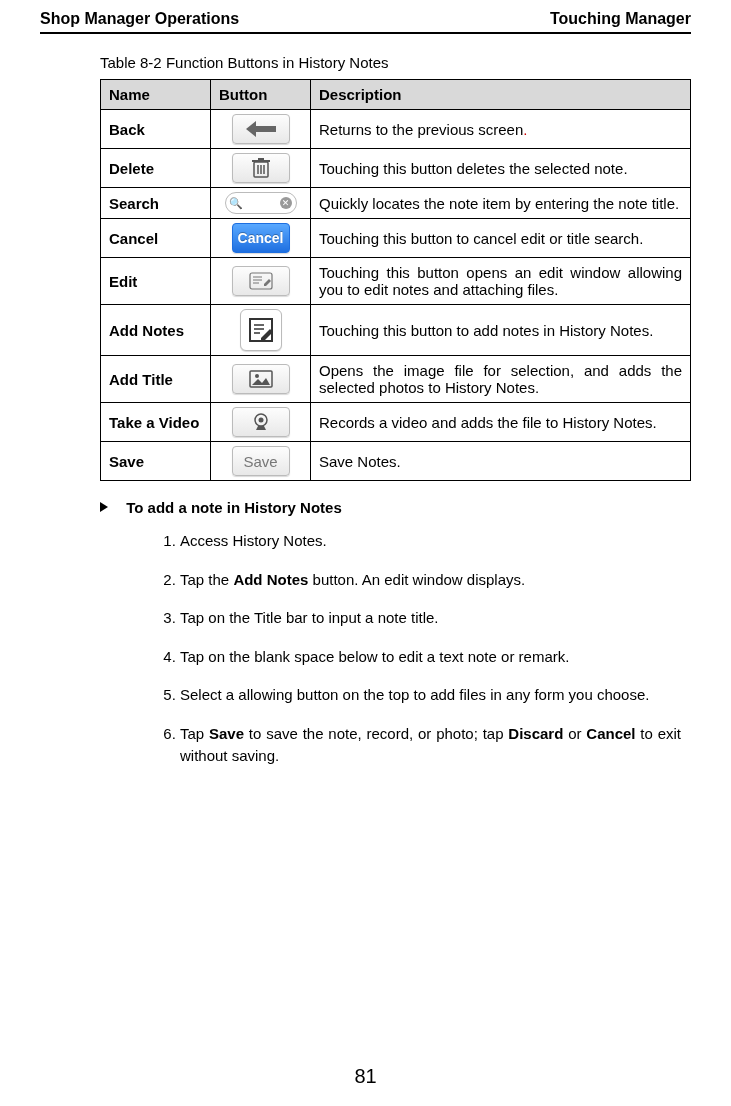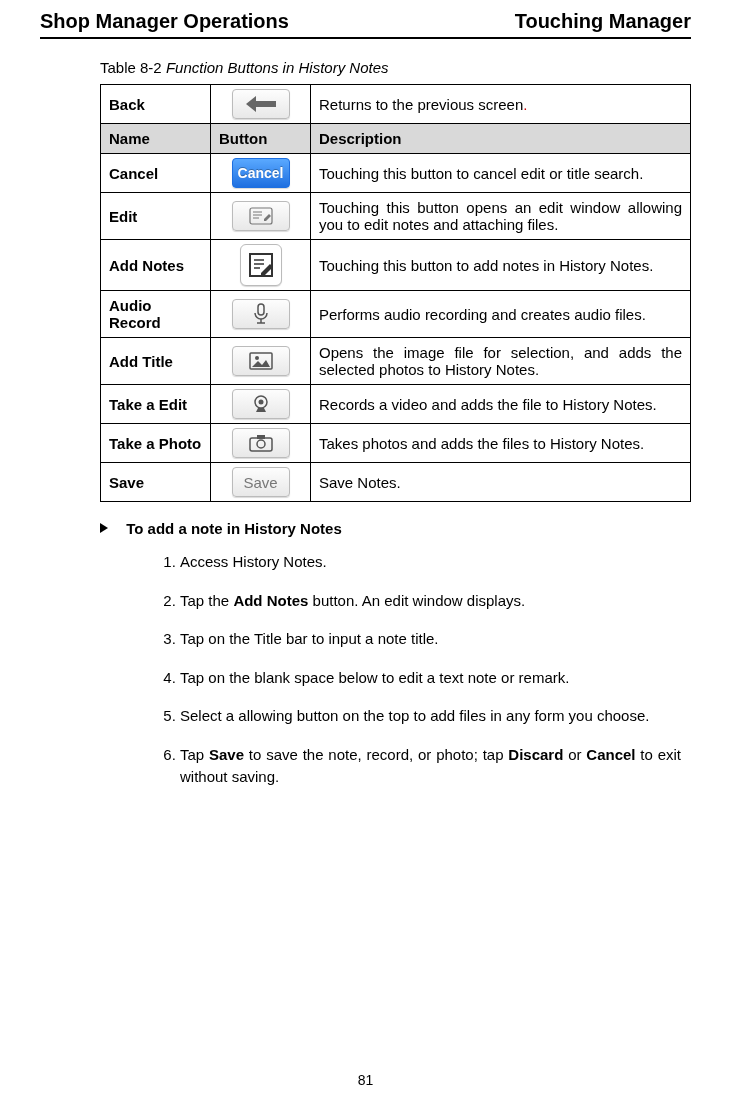--- a/index.html
+++ b/index.html
@@ -14,32 +14,32 @@
     position: relative;
     background: #fff;
   }
   .page {
     padding: 10px 40px 20px 40px;
   }
   .header-row {
     display: flex;
     justify-content: space-between;
     font-weight: bold;
-    font-size: 20px;
+    font-size: 16px;
     padding-bottom: 4px;
     border-bottom: 2px solid #000;
     margin-bottom: 20px;
   }
   .caption {
     margin-left: 60px;
     margin-bottom: 8px;
     font-size: 15px;
   }
   .caption .num { font-weight: normal; }
-  .caption .title { font-style: italic; }
+  .caption .title { }
   table.fn {
     border-collapse: collapse;
     width: calc(100% - 60px);
     margin-left: 60px;
     margin-bottom: 18px;
   }
   table.fn th, table.fn td {
     border: 1px solid #000;
     padding: 6px 8px;
     vertical-align: middle;
@@ -125,60 +125,86 @@
     line-height: 1.5;
     text-align: justify;
     padding-right: 10px;
   }
   .b { font-weight: bold; }
   .page-num {
     position: absolute;
     bottom: 18px;
     left: 0; right: 0;
     text-align: center;
-    font-size: 14px;
+    font-size: 20px;
   }
 </style>
 </head>
 <body>
 
 <div class="page">
   <div class="header-row">
     <span>Shop Manager Operations</span>
     <span>Touching Manager</span>
   </div>
 
   <div class="caption">
     <span class="num">Table 8-2</span>
     <span class="title">Function Buttons in History Notes</span>
   </div>
 
   <table class="fn">
     <tbody>
         <tr>
-      <td class="name">Back</td>
-      <td class="btn-cell">
-        <span class="iconbtn">
-          <svg width="30" height="16" viewBox="0 0 30 16">
-            <path d="M0 8 L10 0 L10 5 L30 5 L30 11 L10 11 L10 16 Z" fill="#666"></path>
-          </svg>
-        </span>
-      </td>
-      <td class="desc">
-        <span>Returns to the previous screen</span><span class="red-dot">.</span>
-      </td>
-    </tr>
-
-    <tr>
       <th>Name</th>
       <th>Button</th>
       <th>Description</th>
     </tr>
 
-
+    <tr>
+      <td class="name">Back</td>
+      <td class="btn-cell">
+        <span class="iconbtn">
+          <svg width="30" height="16" viewBox="0 0 30 16">
+            <path d="M0 8 L10 0 L10 5 L30 5 L30 11 L10 11 L10 16 Z" fill="#666"></path>
+          </svg>
+        </span>
+      </td>
+      <td class="desc">
+        <span>Returns to the previous screen</span><span class="red-dot">.</span>
+      </td>
+    </tr>
+
+    <tr>
+      <td class="name">Delete</td>
+      <td class="btn-cell">
+        <span class="iconbtn">
+          <svg width="18" height="20" viewBox="0 0 18 20">
+            <rect x="2" y="4" width="14" height="15" rx="1" fill="none" stroke="#555" stroke-width="1.5"></rect>
+            <line x1="6" y1="7" x2="6" y2="16" stroke="#555" stroke-width="1.5"></line>
+            <line x1="9" y1="7" x2="9" y2="16" stroke="#555" stroke-width="1.5"></line>
+            <line x1="12" y1="7" x2="12" y2="16" stroke="#555" stroke-width="1.5"></line>
+            <rect x="0" y="2" width="18" height="2" fill="#555"></rect>
+            <rect x="6" y="0" width="6" height="2" fill="#555"></rect>
+          </svg>
+        </span>
+      </td>
+      <td class="desc">Touching this button deletes the selected note.</td>
+    </tr>
+
+    <tr>
+      <td class="name">Search</td>
+      <td class="btn-cell">
+        <span class="searchbox">
+          <span class="mag">🔍</span>
+          <span class="x">✕</span>
+        </span>
+      </td>
+      <td class="desc">Quickly locates the note item by entering the note title.</td>
+    </tr>
 
     <tr>
       <td class="name">Cancel</td>
       <td class="btn-cell">
         <span class="iconbtn blue">Cancel</span>
       </td>
       <td class="desc">Touching this button to cancel edit or title search.</td>
     </tr>
 
     <tr>
@@ -206,76 +232,49 @@
             <line x1="7" y1="9" x2="17" y2="9" stroke="#333" stroke-width="1.5"></line>
             <line x1="7" y1="13" x2="17" y2="13" stroke="#333" stroke-width="1.5"></line>
             <line x1="7" y1="17" x2="13" y2="17" stroke="#333" stroke-width="1.5"></line>
             <path d="M14 22 L23 13 L26 16 L17 25 L14 25 Z" fill="#333"></path>
           </svg>
         </span>
       </td>
       <td class="desc">Touching this button to add notes in History Notes.</td>
     </tr>
 
-    <tr>
-      <td class="name">Audio Record</td>
-      <td class="btn-cell">
-        <span class="iconbtn">
-          <svg width="14" height="22" viewBox="0 0 14 22">
-            <rect x="4" y="1" width="6" height="11" rx="3" fill="none" stroke="#555" stroke-width="1.5"></rect>
-            <path d="M1 10 A6 6 0 0 0 13 10" fill="none" stroke="#555" stroke-width="1.5"></path>
-            <line x1="7" y1="16" x2="7" y2="20" stroke="#555" stroke-width="1.5"></line>
-            <line x1="3" y1="20" x2="11" y2="20" stroke="#555" stroke-width="1.5"></line>
-          </svg>
-        </span>
-      </td>
-      <td class="desc">Performs audio recording and creates audio files.</td>
-    </tr>
 
     <tr>
       <td class="name">Add Title</td>
       <td class="btn-cell">
         <span class="iconbtn">
           <svg width="24" height="18" viewBox="0 0 24 18">
             <rect x="1" y="1" width="22" height="16" rx="1" fill="none" stroke="#555" stroke-width="1.5"></rect>
             <circle cx="8" cy="6" r="2" fill="#555"></circle>
             <path d="M3 15 L9 9 L13 13 L17 8 L21 15 Z" fill="#555"></path>
           </svg>
         </span>
       </td>
       <td class="desc">Opens the image file for selection, and adds the selected photos to History Notes.</td>
     </tr>
 
     <tr>
-      <td class="name">Take a Edit</td>
+      <td class="name">Take a Video</td>
       <td class="btn-cell">
         <span class="iconbtn">
           <svg width="20" height="20" viewBox="0 0 20 20">
             <circle cx="10" cy="8" r="6" fill="none" stroke="#555" stroke-width="1.5"></circle>
             <circle cx="10" cy="8" r="2.5" fill="#555"></circle>
             <path d="M5 18 L15 18 L13 14 L7 14 Z" fill="#555"></path>
           </svg>
         </span>
       </td>
       <td class="desc">Records a video and adds the file to History Notes.</td>
     </tr>
 
-    <tr>
-      <td class="name">Take a Photo</td>
-      <td class="btn-cell">
-        <span class="iconbtn">
-          <svg width="24" height="18" viewBox="0 0 24 18">
-            <rect x="1" y="4" width="22" height="13" rx="2" fill="none" stroke="#555" stroke-width="1.5"></rect>
-            <rect x="8" y="1" width="8" height="4" fill="#555"></rect>
-            <circle cx="12" cy="10" r="4" fill="none" stroke="#555" stroke-width="1.5"></circle>
-          </svg>
-        </span>
-      </td>
-      <td class="desc">Takes photos and adds the files to History Notes.</td>
-    </tr>
 
     <tr>
       <td class="name">Save</td>
       <td class="btn-cell">
         <span class="iconbtn gray-text">Save</span>
       </td>
       <td class="desc">Save Notes.</td>
     </tr>
   </tbody>
     </table>

